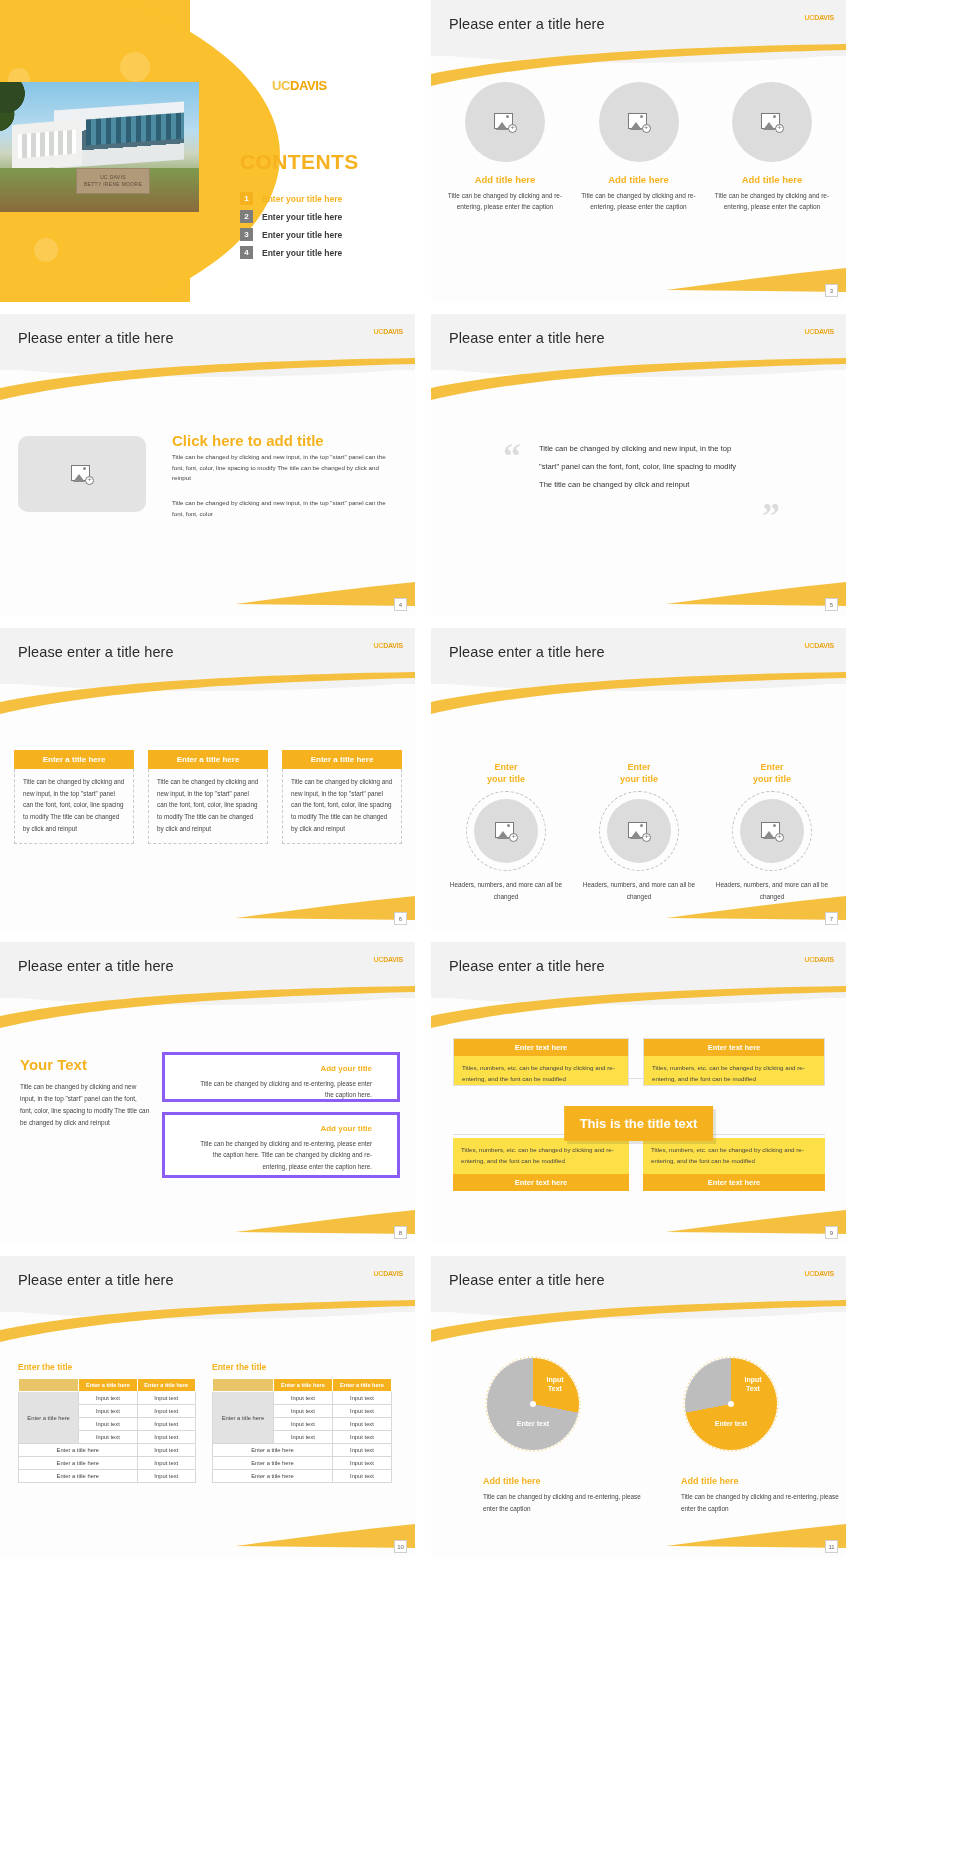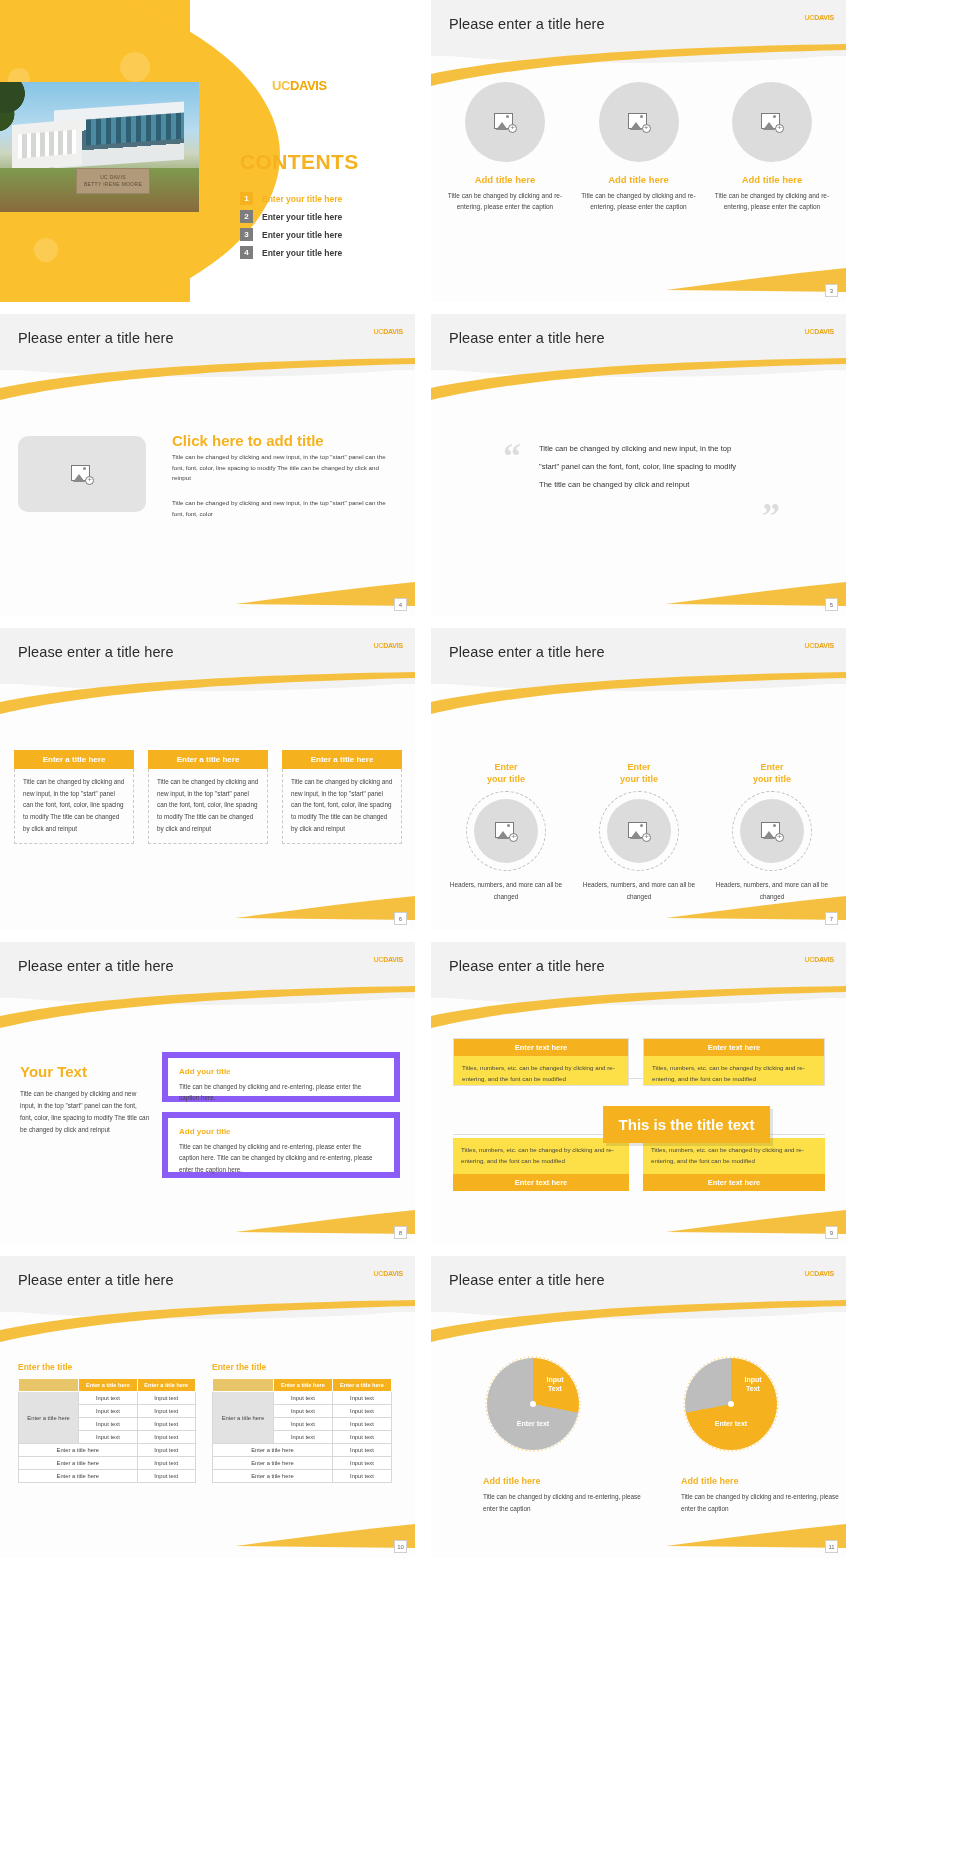--- a/index.html
+++ b/index.html
@@ -170,35 +170,35 @@
   
   .s7wrap{ position:absolute; left:14px; top:90px; width:388px; display:flex; justify-content:space-between;}
   .s7col{ width:122px; text-align:center; position:relative;margin-top:43px;}
   .s7h{ font-size:9px; font-weight:bold; color:#f5b21e; line-height:1.35; }
   .s7ring{ width:80px;height:80px;border-radius:50%;border:1px dashed #bdbdbd; margin:6px auto 0;
            display:flex;align-items:center;justify-content:center;}
   .s7ring .ph-circle{ width:64px;height:64px; }
   .s7p{ font-size:6.4px; color:#444; line-height:1.8; margin-top:8px; }
 
   
-  .s8left{ position:absolute; left:20px; top:114px; width:130px;margin-top:7px; }
+  .s8left{ position:absolute; left:20px; top:114px; width:130px; }
   .s8h{ font-size:15px; font-weight:bold; color:#f5b21e; }
   .s8p{ font-size:6.4px; color:#444; line-height:1.85; margin-top:8px; }
-  .s8box{ position:absolute; border:6px solid #8b5cf6; background:#fff; padding:9px 11px; }
+  .s8box{ position:absolute; border:3px solid #8b5cf6; background:#fff; padding:9px 25px;text-align:right; }
   .s8bh{ font-size:8px; font-weight:bold; color:#f5b21e; }
   .s8bp{ font-size:6.3px; color:#444; line-height:1.8; margin-top:5px; }
 
   
   .s9box{ position:absolute; border:1px solid #e0e0e0; background:#fde047; }
   .s9bar{ background:#f5b21e; color:#fff; font-size:7.5px; font-weight:bold; text-align:center; padding:4px 0; }
   .s9p{ font-size:6.2px; color:#444; line-height:1.75; padding:7px 8px; }
   .s9center{
     position:absolute; left:50%; top:164px; transform:translateX(-50%);
-    background:#f5b21e; color:#fff; font-size:15px; font-weight:bold;
-    padding:10px 16px; box-shadow:3px 3px 0 rgba(0,0,0,.10); white-space:nowrap;margin-left:48px;
+    background:#f5b21e; color:#fff; font-size:13px; font-weight:bold;
+    padding:10px 16px; box-shadow:3px 3px 0 rgba(0,0,0,.10); white-space:nowrap;
   }
   .s9line{ position:absolute; height:1px; background:#ddd; }
 
   
   .s10h{ font-size:8.5px; font-weight:bold; color:#f5b21e; }
   table.tbl{ border-collapse:collapse; font-size:5.8px; color:#444; width:100%; }
   table.tbl th{ background:#f5b21e; color:#fff; font-weight:bold; padding:3px 2px; border:1px solid #fff; font-size:5.6px;}
   table.tbl td{ border:1px solid #d8d8d8; padding:3px 4px; text-align:center; background:#fff; }
   table.tbl td.rowhead{ background:#e2e2e2; font-weight:normal; }
 

